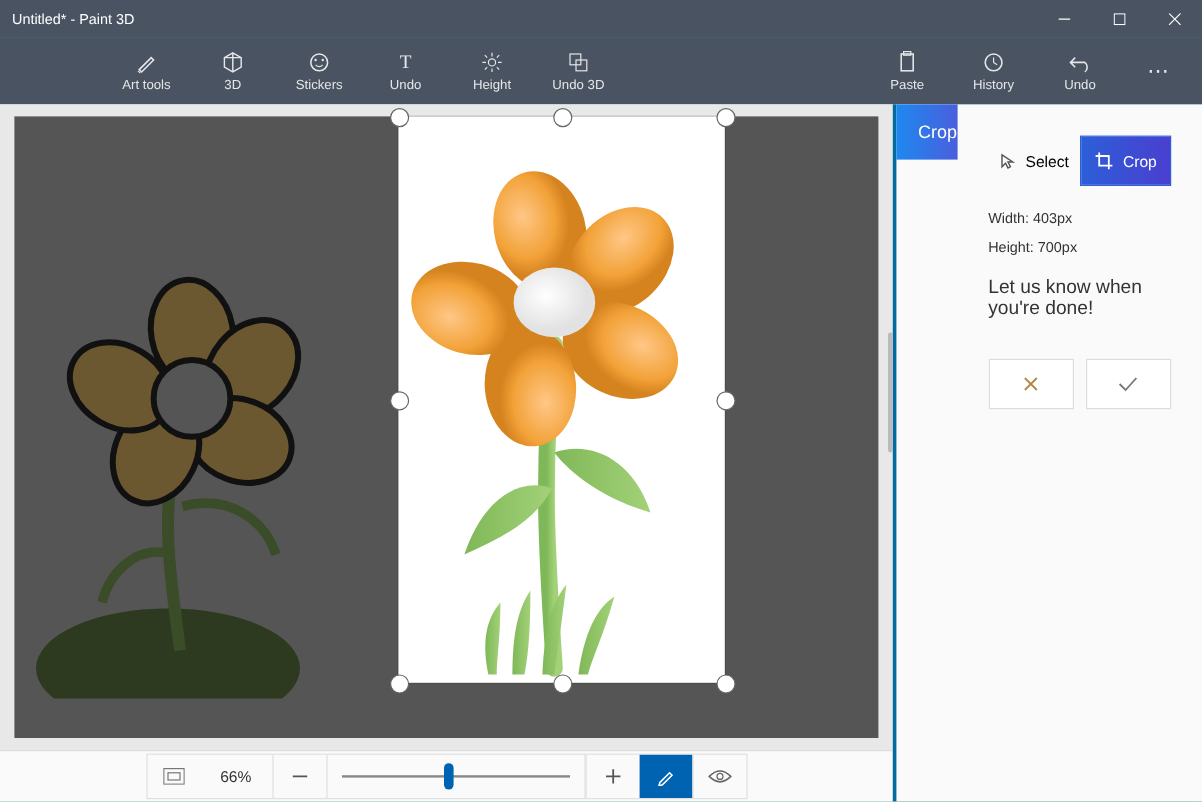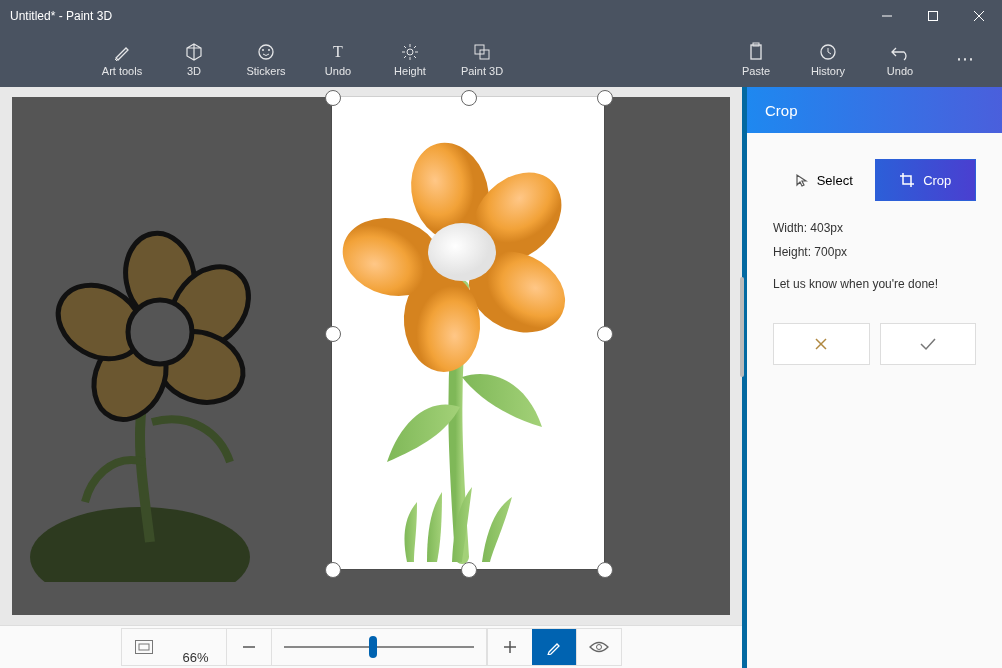--- a/index.html
+++ b/index.html
@@ -16,38 +16,38 @@
 .canvas-area{flex:1;display:flex;flex-direction:column;min-width:0;background:#e8e8e8}
 .canvas-view{flex:1;position:relative;overflow:hidden;background:#e8e8e8;padding:10px}
 .dark-stage{position:absolute;left:12px;right:12px;top:10px;bottom:10px;background:#555}
 .crop-white{position:absolute;left:332px;top:10px;width:272px;height:472px;background:#fff;box-shadow:0 0 0 1px rgba(0,0,0,.1)}
 .handle{position:absolute;width:14px;height:14px;background:#fff;border:1px solid #666;border-radius:50%;z-index:5}
 .h-tl{left:325px;top:3px}.h-tc{left:461px;top:3px}.h-tr{left:597px;top:3px}
 .h-ml{left:325px;top:239px}.h-mr{left:597px;top:239px}
 .h-bl{left:325px;top:475px}.h-bc{left:461px;top:475px}.h-br{left:597px;top:475px}
 .flower2d{position:absolute;left:30px;top:75px}
 .bottom-bar{height:42px;background:#fafafa;border-top:1px solid #ddd;display:flex;align-items:center;justify-content:center;gap:4px}
-.bb-group{display:flex;align-items:flex-end;height:36px}
+.bb-group{display:flex;align-items:center;height:36px}
 .bb-btn{width:44px;height:36px;display:flex;align-items:center;justify-content:center;color:#666;border-left:1px solid #e0e0e0}
 .bb-btn:first-child{border-left:none}
 .zoom-pct{font-size:13px;color:#333;width:60px;text-align:center}
 .slider{width:190px;height:36px;display:flex;align-items:center;position:relative;border-left:1px solid #e0e0e0;border-right:1px solid #e0e0e0;padding:0 12px}
 .slider .track{flex:1;height:2px;background:#888;position:relative}
 .slider .thumb{position:absolute;width:8px;height:22px;background:#0063b1;border-radius:4px;top:-10px}
 .bb-pen{background:#0063b1;color:#fff;border:none}
-.side{width:255px;background:#fafafa;display:flex;flex-direction:column;border-left:5px solid #0369a1;position:relative}
+.side{width:255px;background:#fafafa;display:flex;border-left:3px solid #0369a1;position:relative}
 .side-vscroll{position:absolute;left:-7px;top:190px;width:4px;height:100px;background:#bbb;border-radius:2px}
 .side-head{height:46px;background:linear-gradient(90deg,#1e88f0,#4a5fdc);color:#fff;display:flex;align-items:center;padding-left:18px;font-size:15px}
 .side-body{padding:26px;flex:1}
 .mode-row{display:flex;gap:0;margin-bottom:20px}
 .mode-btn{flex:1;height:40px;display:flex;align-items:center;justify-content:center;gap:8px;font-size:13px;border:1px solid #ddd}
 .mode-btn.sel{border-color:transparent}
 .mode-btn.active{background:linear-gradient(90deg,#2c5fd8,#4a3fd0);color:#fff;border-color:#2c5fd8}
 .info{font-size:12px;color:#333;margin:10px 0}
-.prompt{font-size:12px;color:#333;margin:18px 0 32px}
+.prompt{font-size:16px;color:#333;margin:18px 0 32px}
 .confirm-row{display:flex;gap:10px}
 .confirm-btn{flex:1;height:40px;border:1px solid #ddd;display:flex;align-items:center;justify-content:center;background:#fff}
 .ellipsis{font-size:18px;letter-spacing:2px}
 </style>
 </head>
 <body>
 
 <div class="window">
 
   <div class="titlebar">
@@ -116,21 +116,21 @@
             <line x1="14" y1="6" x2="16" y2="4"></line>
           </g>
         </svg>
       <span>Height</span>
     </div>
     <div class="tool">
       <svg class="ic" viewBox="0 0 20 20">
           <rect x="3" y="3" width="9" height="9" fill="none" stroke="#e5e6e8"></rect>
           <rect x="8" y="8" width="9" height="9" fill="none" stroke="#e5e6e8"></rect>
         </svg>
-      <span>Paint 3D</span>
+      <span>Undo 3D</span>
     </div>
     <div class="spacer"></div>
     <div class="tool">
       <svg class="ic" viewBox="0 0 20 20">
           <rect x="5" y="3" width="10" height="14" fill="none" stroke="#e5e6e8" stroke-width="1.3"></rect>
           <rect x="7" y="1" width="6" height="3" fill="none" stroke="#e5e6e8"></rect>
         </svg>
       <span>Paste</span>
     </div>
     <div class="tool">

